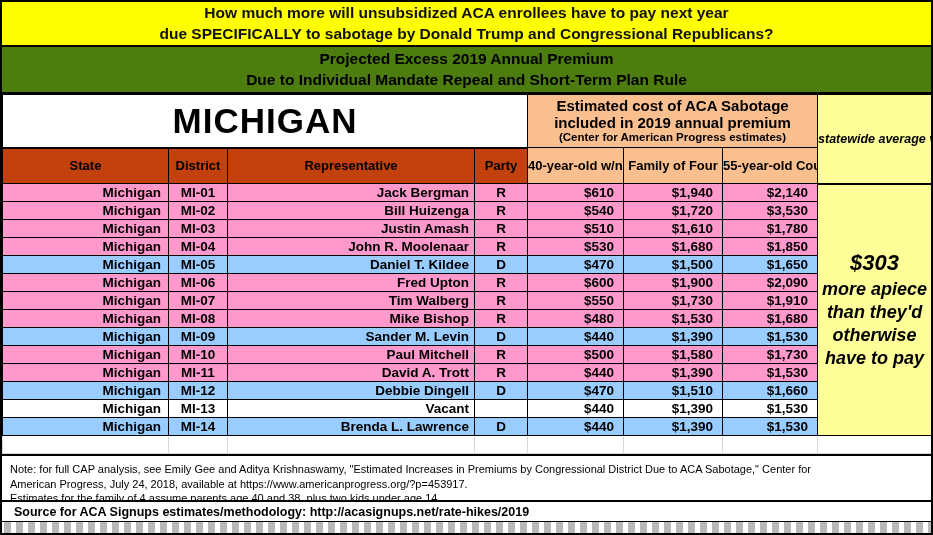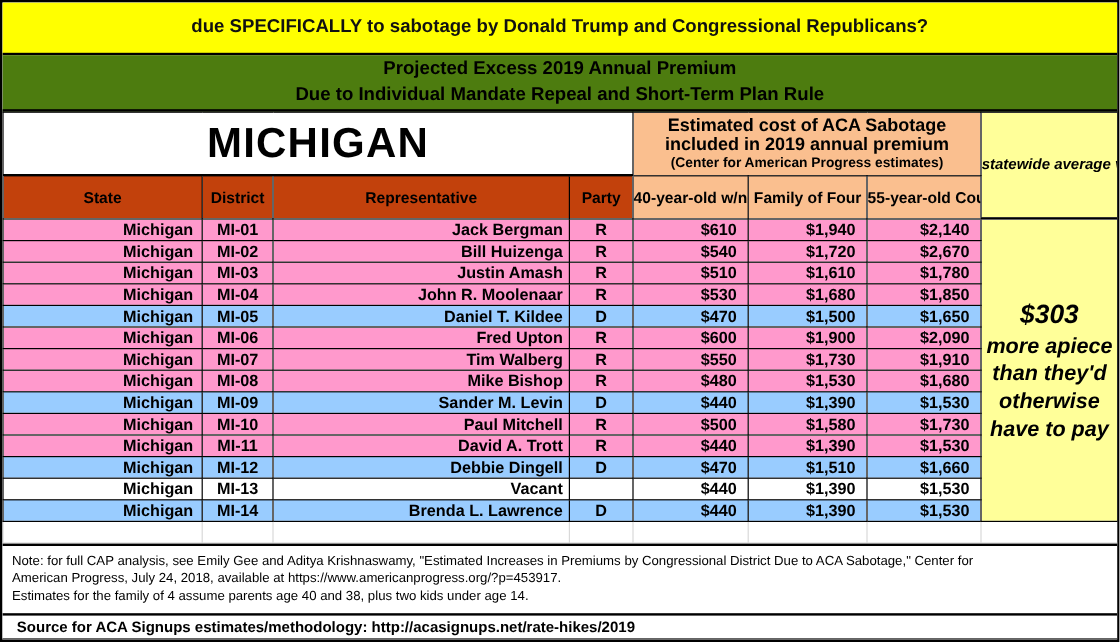--- a/index.html
+++ b/index.html
@@ -69,40 +69,41 @@
     background:#FFFF99 !important; text-align:center; vertical-align:middle;
     font-style:italic; border-bottom:2px solid #000;
   }
   .avg-amount { font-size:22px; font-weight:bold; margin-bottom:2px; }
   .avg-lines { font-size:18px; font-weight:bold; line-height:1.28; white-space:pre-line; }
 
   tr.spacer-row td { height:18px; background:#fff; border:1px solid #d9d9d9; border-top:none; }
 
   .notes {
     border-top:2px solid #000;
-    background:#fff; padding:6px 1px 0 8px; height:59px;
+    background:#fff; padding:6px 1px 0 8px; height:46px;
   }
   .notes div { font-size:11px; color:#000; line-height:1.32; white-space:nowrap; }
   .source-row {
     border-top:2px solid #000;
     background:#fff; height:21px; display:flex; align-items:center; padding-left:12px;
   }
   .source-row div { font-size:12.5px; font-weight:bold; white-space:nowrap; }
   .bottom-strip {
     flex:1; border-top:1px solid #000;
     background:repeating-linear-gradient(90deg, #ffffff 0 2px, #b9b9b9 2px 9px, #ffffff 9px 12px);
     margin-top:0;
   }
 </style>
 </head>
 <body>
 
 <div class="page">
 
   <div class="banner">
+    <div>How much more will unsubsidized ACA enrollees have to pay next year</div>
     <div>due SPECIFICALLY to sabotage by Donald Trump and Congressional Republicans?</div>
   </div>
 
   <div class="subtitle">
     <div>Projected Excess 2019 Annual Premium</div>
     <div>Due to Individual Mandate Repeal and Short-Term Plan Rule</div>
   </div>
 
   <table class="main">
     <colgroup>
@@ -159,21 +160,21 @@
 have to pay</div>
           </td>
         </tr>
         <tr class="row-pink">
           <td class="cell-state">Michigan</td>
           <td class="cell-district">MI-02</td>
           <td class="cell-rep">Bill Huizenga</td>
           <td class="cell-party">R</td>
           <td class="cell-money">$540</td>
           <td class="cell-money">$1,720</td>
-          <td class="cell-money">$2,670</td>
+          <td class="cell-money">$3,530</td>
         </tr>
         <tr class="row-pink">
           <td class="cell-state">Michigan</td>
           <td class="cell-district">MI-03</td>
           <td class="cell-rep">Justin Amash</td>
           <td class="cell-party">R</td>
           <td class="cell-money">$510</td>
           <td class="cell-money">$1,610</td>
           <td class="cell-money">$1,780</td>
         </tr>

